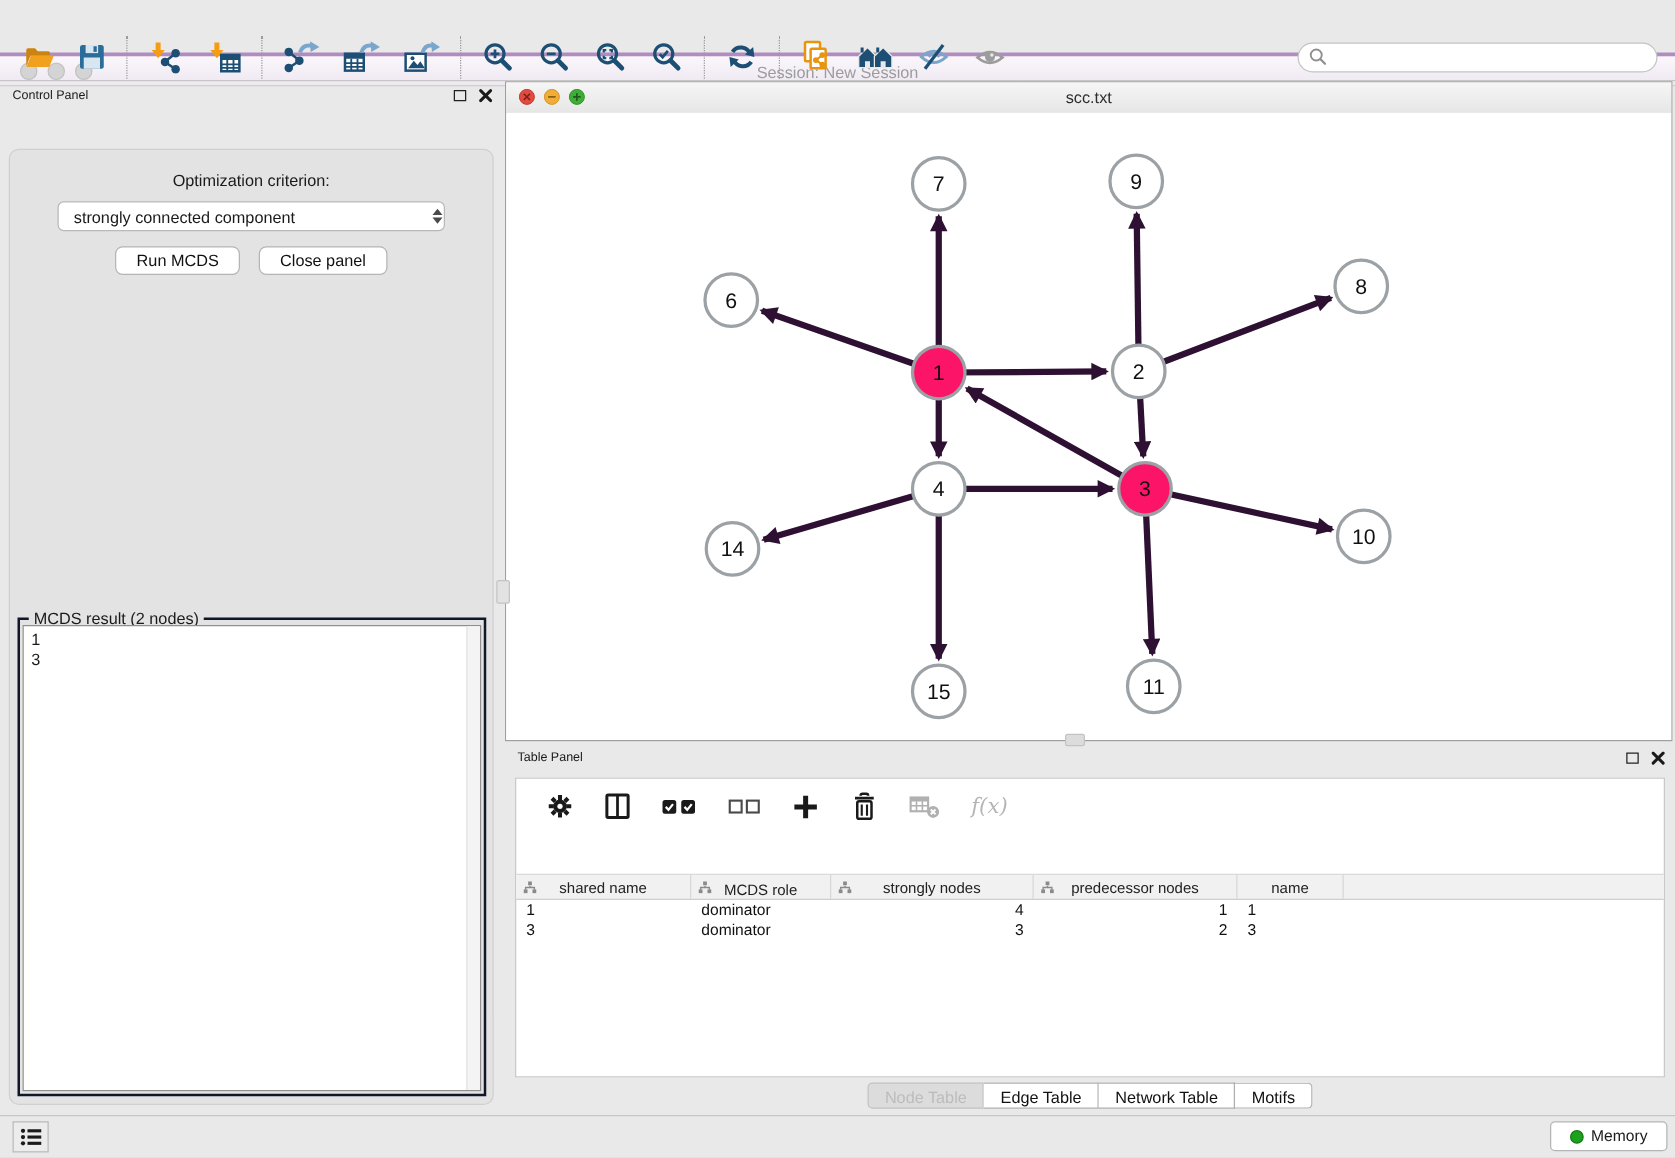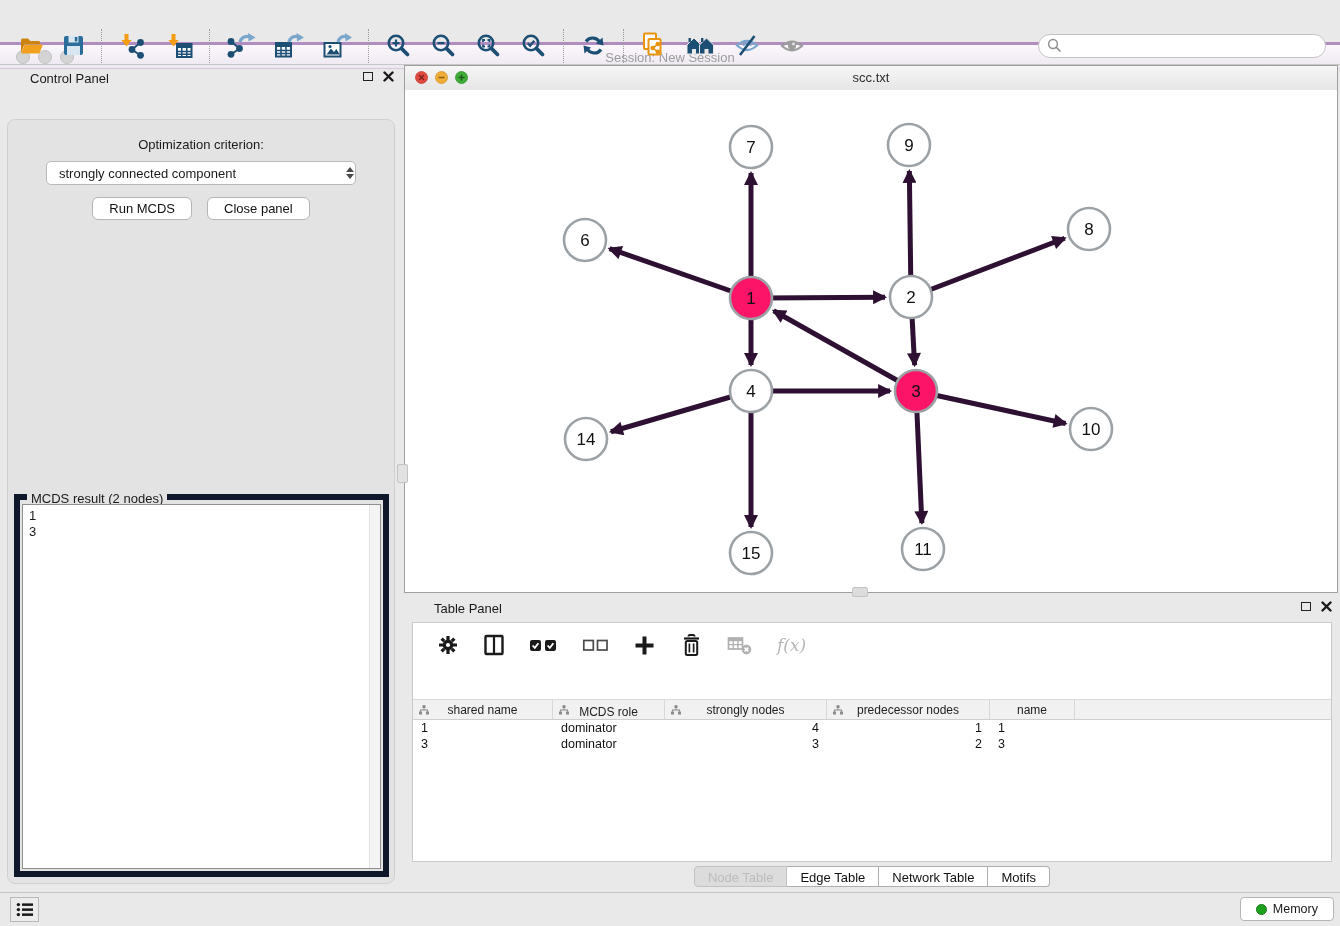--- a/index.html
+++ b/index.html
@@ -14,21 +14,21 @@
   
   .toolbar{position:absolute;top:27px;left:0;right:0;height:38px;border-bottom:1px solid #c6c6c6;
     display:flex;align-items:center;padding:0 10px;box-sizing:border-box;}
   .tbtn{display:flex;align-items:center;justify-content:center;padding:2px 9px;cursor:default;}
   .tsep{width:0;height:34px;border-left:1px dotted #9b9b9b;margin:0 7px;}
   .searchbox{margin-left:auto;margin-right:4px;width:288px;height:24px;background:#fff;
     border:1px solid #c4c4c4;border-radius:12px;display:flex;align-items:center;padding:0 8px;box-sizing:border-box;gap:5px;}
   .searchbox input{border:none;outline:none;flex:1;font-size:13px;font-family:"Liberation Sans",sans-serif;background:transparent;}
   
   .panel-head{position:absolute;left:0;right:0;top:0;height:26px;}
-  .panel-title{position:absolute;left:10px;top:6px;font-size:13px;color:#1a1a1a;margin-left:20px;}
+  .panel-title{position:absolute;left:10px;top:6px;font-size:10px;color:#1a1a1a;}
   .panel-icons{position:absolute;right:8px;top:6px;display:flex;gap:10px;align-items:center;}
   .float-glyph{width:10px;height:9px;border:1.6px solid #222;box-sizing:border-box;display:inline-block;}
   
   .cpanel{position:absolute;left:0;top:65px;width:402px;bottom:33px;}
   .cp-tabs{position:absolute;top:32px;left:0;right:0;display:flex;justify-content:center;}
   .tab{height:21px;line-height:21px;padding:0 13px;background:#fff;border:1px solid #aeaeae;border-left:none;
     font-size:13px;color:#111;cursor:default;box-sizing:border-box;}
   .tab:first-child{border-left:1px solid #aeaeae;border-radius:4px 0 0 4px;}
   .tab:last-child{border-radius:0 4px 4px 0;}
   .tab.active{background:#dcdcdc;color:#bcbcbc;border-color:#c2c2c2;}
@@ -36,21 +36,21 @@
     border:1px solid #d0d0d0;border-radius:8px;}
   .opt-label{margin-top:17px;text-align:center;font-size:13px;}
   .dropdown{margin:9px auto 0;width:310px;height:24px;background:#fff;border:1px solid #b9b9b9;border-radius:5px;
     display:flex;align-items:center;padding:0 1px 0 12px;box-sizing:border-box;font-size:13px;}
   .stepper{margin-left:auto;display:flex;flex-direction:column;gap:2px;align-items:center;}
   .stepper .up{width:0;height:0;border-left:4px solid transparent;border-right:4px solid transparent;border-bottom:5px solid #4a4a4a;}
   .stepper .down{width:0;height:0;border-left:4px solid transparent;border-right:4px solid transparent;border-top:5px solid #4a4a4a;}
   .cp-buttons{display:flex;justify-content:center;gap:15px;margin-top:12px;}
   .btn{height:23px;padding:0 16px;background:#fff;border:1px solid #b5b5b5;border-radius:6px;
     font-size:13px;font-family:"Liberation Sans",sans-serif;color:#111;}
-  .groupbox{position:absolute;left:6px;right:5px;top:374px;bottom:6px;border:6px solid #0f172a;padding-left:21px;}
+  .groupbox{position:absolute;left:6px;right:5px;top:374px;bottom:6px;border:2px solid #0f172a;padding-left:21px;}
   .groupbox-legend{position:absolute;top:-9px;left:7px;background:#e3e3e3;padding:0 4px;font-size:13px;}
   .result-area{position:absolute;left:2px;right:2px;top:4px;bottom:2px;background:#fff;border:1px solid #8f8f8f;
     font-size:13px;line-height:16px;padding:3px 6px;white-space:pre;box-sizing:border-box;overflow:hidden;}
   .result-scroll{position:absolute;right:3px;top:5px;bottom:3px;width:10px;background:#f4f4f4;border-left:1px solid #e2e2e2;}
   
   .netwin{position:absolute;left:404px;top:65px;width:934px;height:528px;background:#fff;
     border:1px solid #9f9f9f;box-sizing:border-box;}
   .net-titlebar{position:absolute;top:0;left:0;right:0;height:24px;
     background:linear-gradient(#f6f6f6,#e6e6e6);border-bottom:1px solid #b2b2b2;}
   .net-traffic{position:absolute;left:10px;top:5px;display:flex;gap:7px;}

